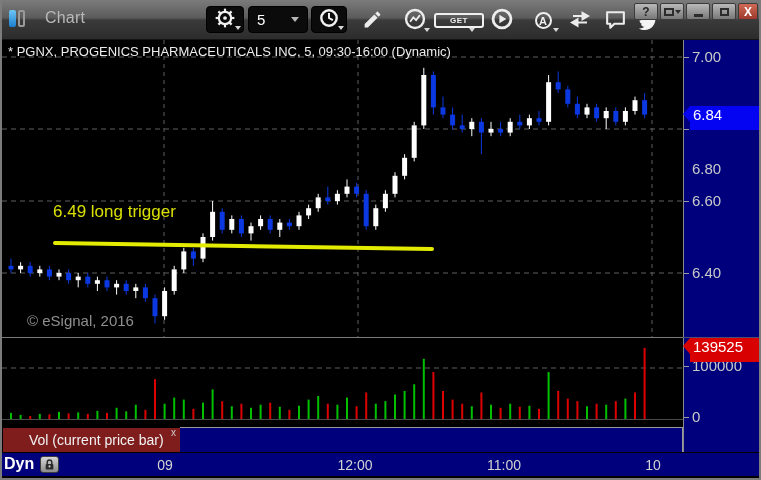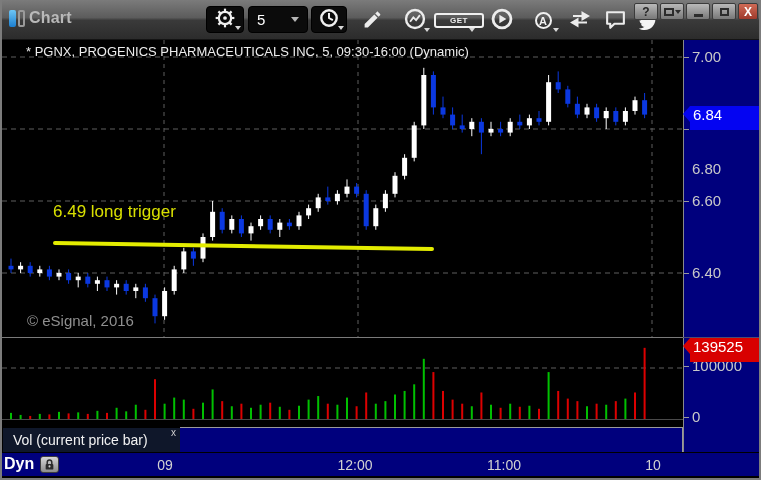--- a/index.html
+++ b/index.html
@@ -14,21 +14,21 @@
 
   
   .toolbar{position:absolute;left:0;top:0;width:761px;height:40px;z-index:55;
            background:linear-gradient(#7b7b7b 0%,#5c5c5c 45%,#3a3a3a 52%,#2c2c2c 100%);
            border-bottom:1px solid #141414;}
   .title-group{position:absolute;left:9px;top:9px;display:flex;align-items:center;gap:4px;}
   .win-icon{display:inline-flex;gap:2px;align-items:center;}
   .win-icon .bar{display:inline-block;width:7px;height:17px;border-radius:2px;}
   .bar.blue{background:linear-gradient(#6ec6f5,#1c7fd0);}
   .bar.gray{background:transparent;border:2px solid #9a9a9a;}
-  .win-title{font-size:16px;font-weight:bold;color:#b9b9b9;letter-spacing:.2px;}
+  .win-title{font-size:16px;font-weight:normal;color:#b9b9b9;letter-spacing:.2px;margin-left:16px;}
   .combo{position:absolute;top:6px;height:27px;background:#0b0b0b;border:1px solid #000;
          border-radius:4px;color:#fff;font-size:15px;display:flex;align-items:center;
          padding:0 8px;cursor:default;}
   .combo .val{flex:1;}
   .caret{width:0;height:0;border-left:4px solid transparent;border-right:4px solid transparent;
          border-top:5px solid #b5b5b5;margin-left:6px;}
   .tool-dark{position:absolute;top:6px;height:27px;background:#0b0b0b;border:1px solid #000;
              border-radius:4px;display:flex;align-items:center;justify-content:center;}
   .flat-btn{position:absolute;top:7px;height:27px;background:transparent;border:none;
             display:flex;align-items:center;justify-content:center;padding:0;}
@@ -50,42 +50,42 @@
   .wc-panel{display:flex;align-items:center;gap:1px;}
   .wc-panel .box{width:10px;height:8px;border:2px solid #2c2c2c;}
   .wc-panel .c{width:0;height:0;border-left:3px solid transparent;border-right:3px solid transparent;
                border-top:4px solid #2c2c2c;}
 
   
   .price-plot{position:absolute;left:2px;top:40px;width:681px;height:297px;background:#000;}
   .vol-plot{position:absolute;left:2px;top:338px;width:681px;height:89px;background:#000;}
   .h-divider{position:absolute;left:2px;top:337px;width:681px;height:1px;background:#7a7a7a;z-index:5;}
   .h-divider-axis{position:absolute;left:683px;top:337px;width:76px;height:1px;background:#4c4c72;z-index:21;}
-  .chart-title{position:absolute;left:24px;top:4px;font-size:13px;color:#ededed;white-space:nowrap;z-index:4;}
+  .chart-title{position:absolute;left:6px;top:4px;font-size:13px;color:#ededed;white-space:nowrap;z-index:4;}
   .trigger-label{position:absolute;left:51px;top:162px;font-size:17px;color:#d9e000;z-index:4;}
   .watermark{position:absolute;left:25px;top:272px;font-size:15px;color:#8f8f8f;z-index:4;}
 
   
   .price-axis{position:absolute;left:683px;top:40px;width:76px;height:412px;background:#00007d;
               border-left:1px solid #8a8a8a;z-index:20;}
   .axis-label{position:absolute;left:8px;font-size:15px;color:#c9c9c9;line-height:18px;}
   .axis-tick{position:absolute;left:0;width:5px;height:1px;background:#9a9a9a;}
   .axis-tag{position:absolute;left:6px;width:70px;height:24px;color:#fff;font-size:15px;
             line-height:17px;padding-left:3px;}
   .axis-tag:before{content:"";position:absolute;left:-7px;top:0;width:0;height:0;
             border-top:8.5px solid transparent;border-bottom:8.5px solid transparent;}
   .tag-blue{background:#0404f2;}
   .tag-blue:before{border-right:7px solid #0404f2;}
   .tag-red{background:#d80000;}
   .tag-red:before{border-right:7px solid #d80000;}
 
   
   .tab-row{position:absolute;left:2px;top:427px;width:681px;height:25px;background:#000;z-index:22;}
-  .vol-tab{position:absolute;left:1px;top:1px;width:177px;height:24px;background:#0f172a;color:#f2f2f2;
-           font-size:14px;line-height:24px;padding-left:10px;}
+  .vol-tab{position:absolute;left:1px;top:1px;width:177px;height:24px;background:#7f1d1d;color:#f2f2f2;
+           font-size:14px;line-height:24px;padding-left:26px;}
   .tab-close{position:absolute;right:4px;top:0px;font-size:10px;color:#cfcfcf;line-height:10px;}
   .empty-strip{position:absolute;left:178px;top:0;width:503px;height:25px;background:#00007d;
                border-top:1px solid #9a9a9a;border-right:1px solid #9a9a9a;}
 
   
   .status-bar{position:absolute;left:0;top:452px;width:761px;height:24px;background:#00007d;
               border-top:1px solid #000;z-index:25;}
   .status-under{position:absolute;left:0;top:476px;width:761px;height:4px;background:#000;z-index:24;}
   .dyn{position:absolute;left:4px;top:2px;font-size:16px;font-weight:bold;color:#fff;}
   .lock-badge{position:absolute;left:40px;top:3px;width:19px;height:17px;border:1px solid #3d3d3d;

